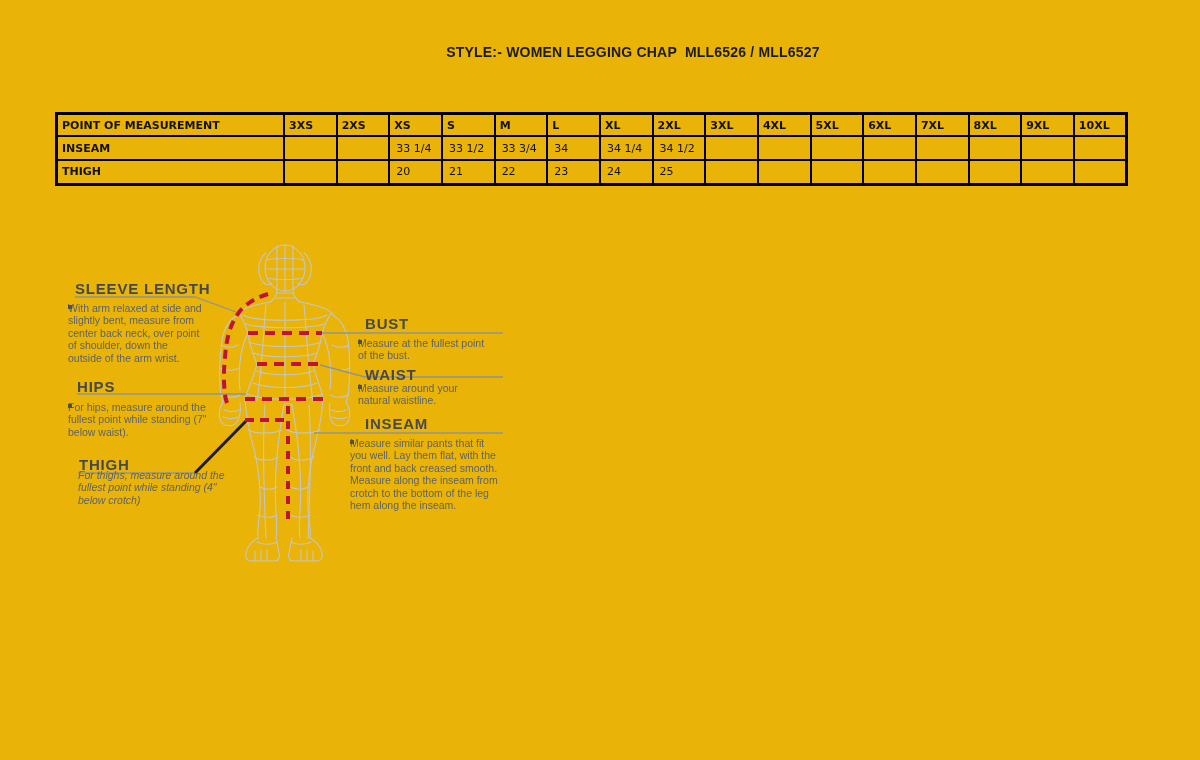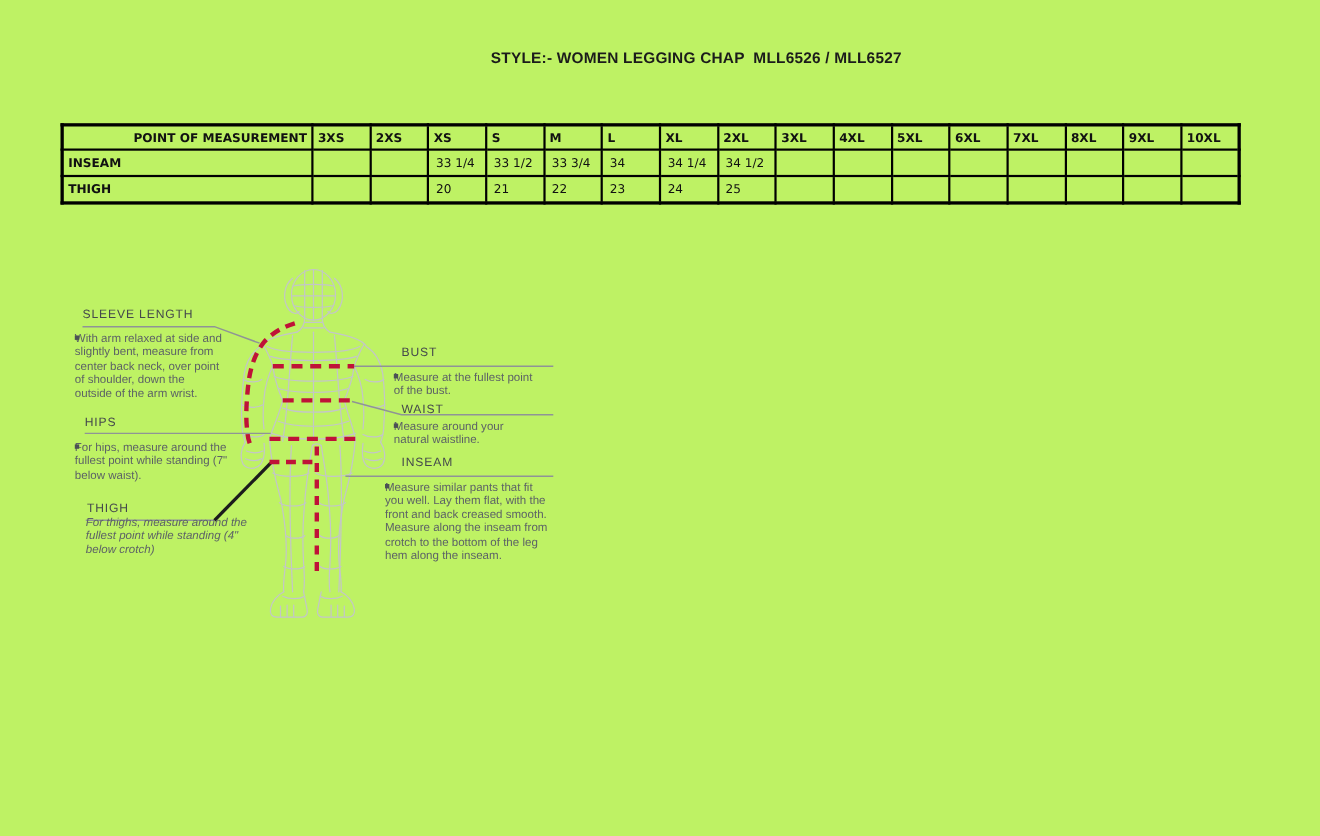--- a/index.html
+++ b/index.html
@@ -1,58 +1,58 @@
 <!DOCTYPE html>
 <html style="--red: #bf1238; --fig: #c3c6c8; --callout: #8f9496; --callout-strong: #1c1c1c; --head: #45494c; --bodytxt: #5d6366;"><head>
 <meta charset="utf-8">
 <style>
   html,body{margin:0;padding:0;}
   body{
     width:1200px;height:760px;background:#ffffff;position:relative;overflow:hidden;
     font-family:"Liberation Sans", sans-serif;color:#1a1a1a;
   }
-  #page{position:absolute;inset:0;background:#bef264;}
+  #page{position:absolute;inset:0;background:#eab308;}
 
   
   #title{
     position:absolute;top:44px;left:0;width:1200px;text-align:center;
     padding-left:66px;box-sizing:border-box;
     font-size:14px;font-weight:bold;letter-spacing:.2px;white-space:pre;color:#1b1b1b;
   }
 
   
   #size-table{
     position:absolute;left:55px;top:112px;width:1073px;
     border-collapse:collapse;table-layout:fixed;
     border:3px solid #000;
     font-family:"DejaVu Sans", sans-serif;font-size:11px;color:#111;
   }
   #size-table th,#size-table td{border:2px solid #000;padding:0 4px;overflow:hidden;white-space:nowrap;}
   #size-table thead th{border-width:2.5px;font-weight:bold;text-align:left;height:20px;}
-  #size-table thead th.pom{width:217px;text-align:right;padding-left:4px;}
+  #size-table thead th.pom{width:217px;text-align:left;padding-left:4px;}
   #size-table tbody tr{height:24px;}
   #size-table tbody th.rowlabel{font-weight:bold;text-align:left;padding-left:4px;}
   #size-table tbody td{font-weight:normal;text-align:left;padding-left:6px;}
 
   
   #note{
     position:absolute;left:57px;top:199px;width:1100px;
     font-size:12px;font-weight:bold;color:#151515;letter-spacing:.1px;
   }
 
   
   #diagram{position:absolute;left:50px;top:225px;width:480px;height:350px;}
   #fig-svg{position:absolute;left:0;top:0;}
   .fig{stroke:var(--fig);fill:none;stroke-width:1.1;stroke-linecap:round;stroke-linejoin:round;}
   .meas{stroke:var(--red);fill:none;stroke-width:4;}
   .callout{stroke:var(--callout);fill:none;stroke-width:1.3;}
   .callout-strong{stroke:var(--callout-strong);fill:none;stroke-width:3;}
 
   .sec-heading{
-    position:absolute;font-size:11px;font-weight:normal;letter-spacing:.8px;
+    position:absolute;font-size:15px;font-weight:bold;letter-spacing:.8px;
     color:var(--head);white-space:nowrap;
   }
   .sec-body{position:absolute;font-size:10.5px;line-height:1.18;color:var(--bodytxt);}
   .sec-body .bullet{
     position:absolute;left:0;top:3px;width:4px;height:4px;background:#4c5154;display:block;
   }
   .sec-body .sec-text{display:block;}
   .sec-body.with-bullet .sec-text{margin-left:0;}
 
   #h-sleeve{left:25px;top:55px;}

